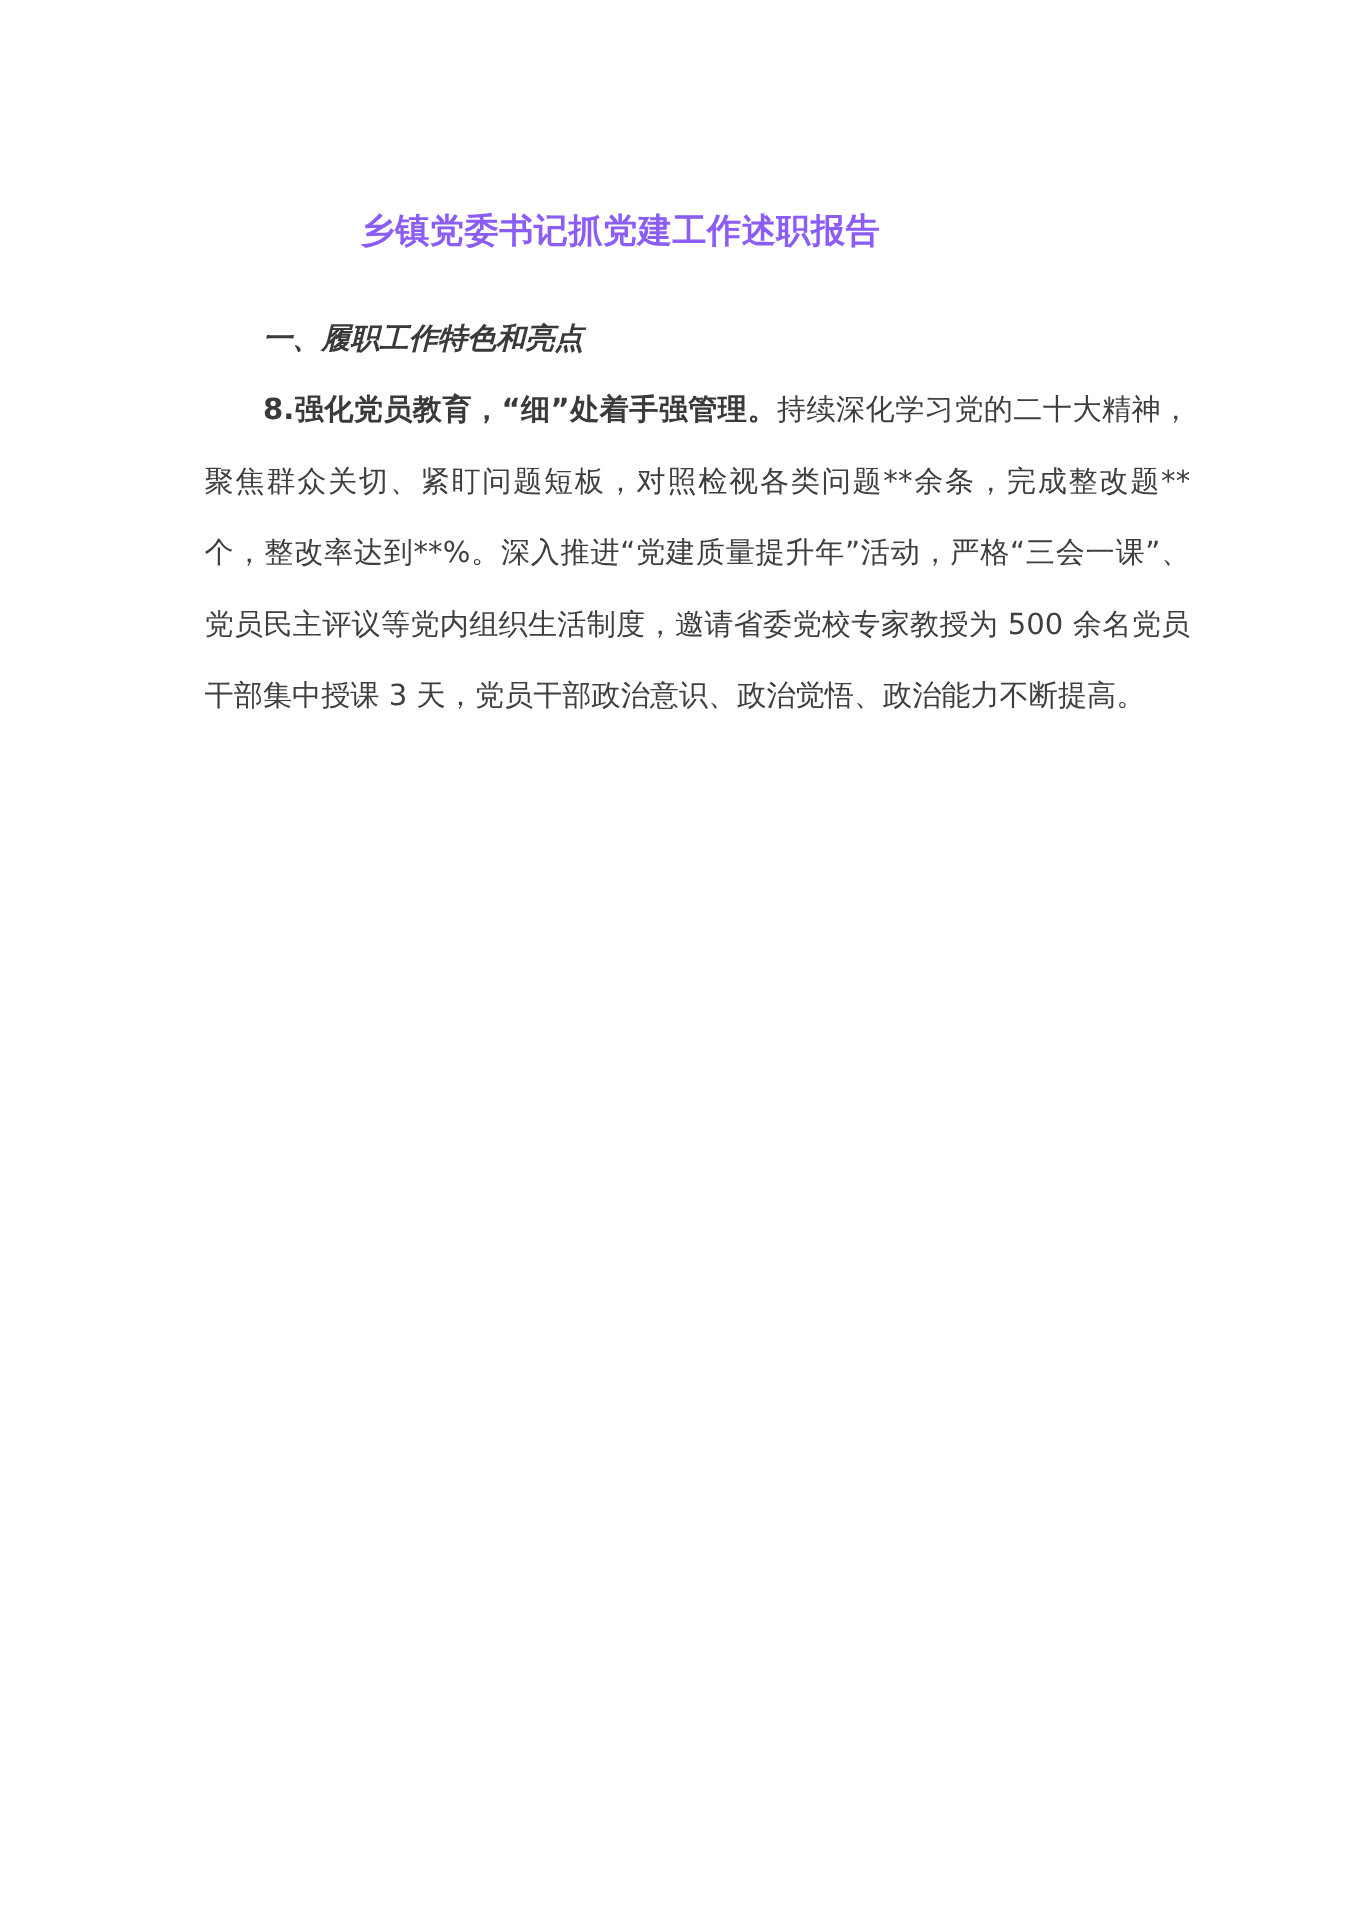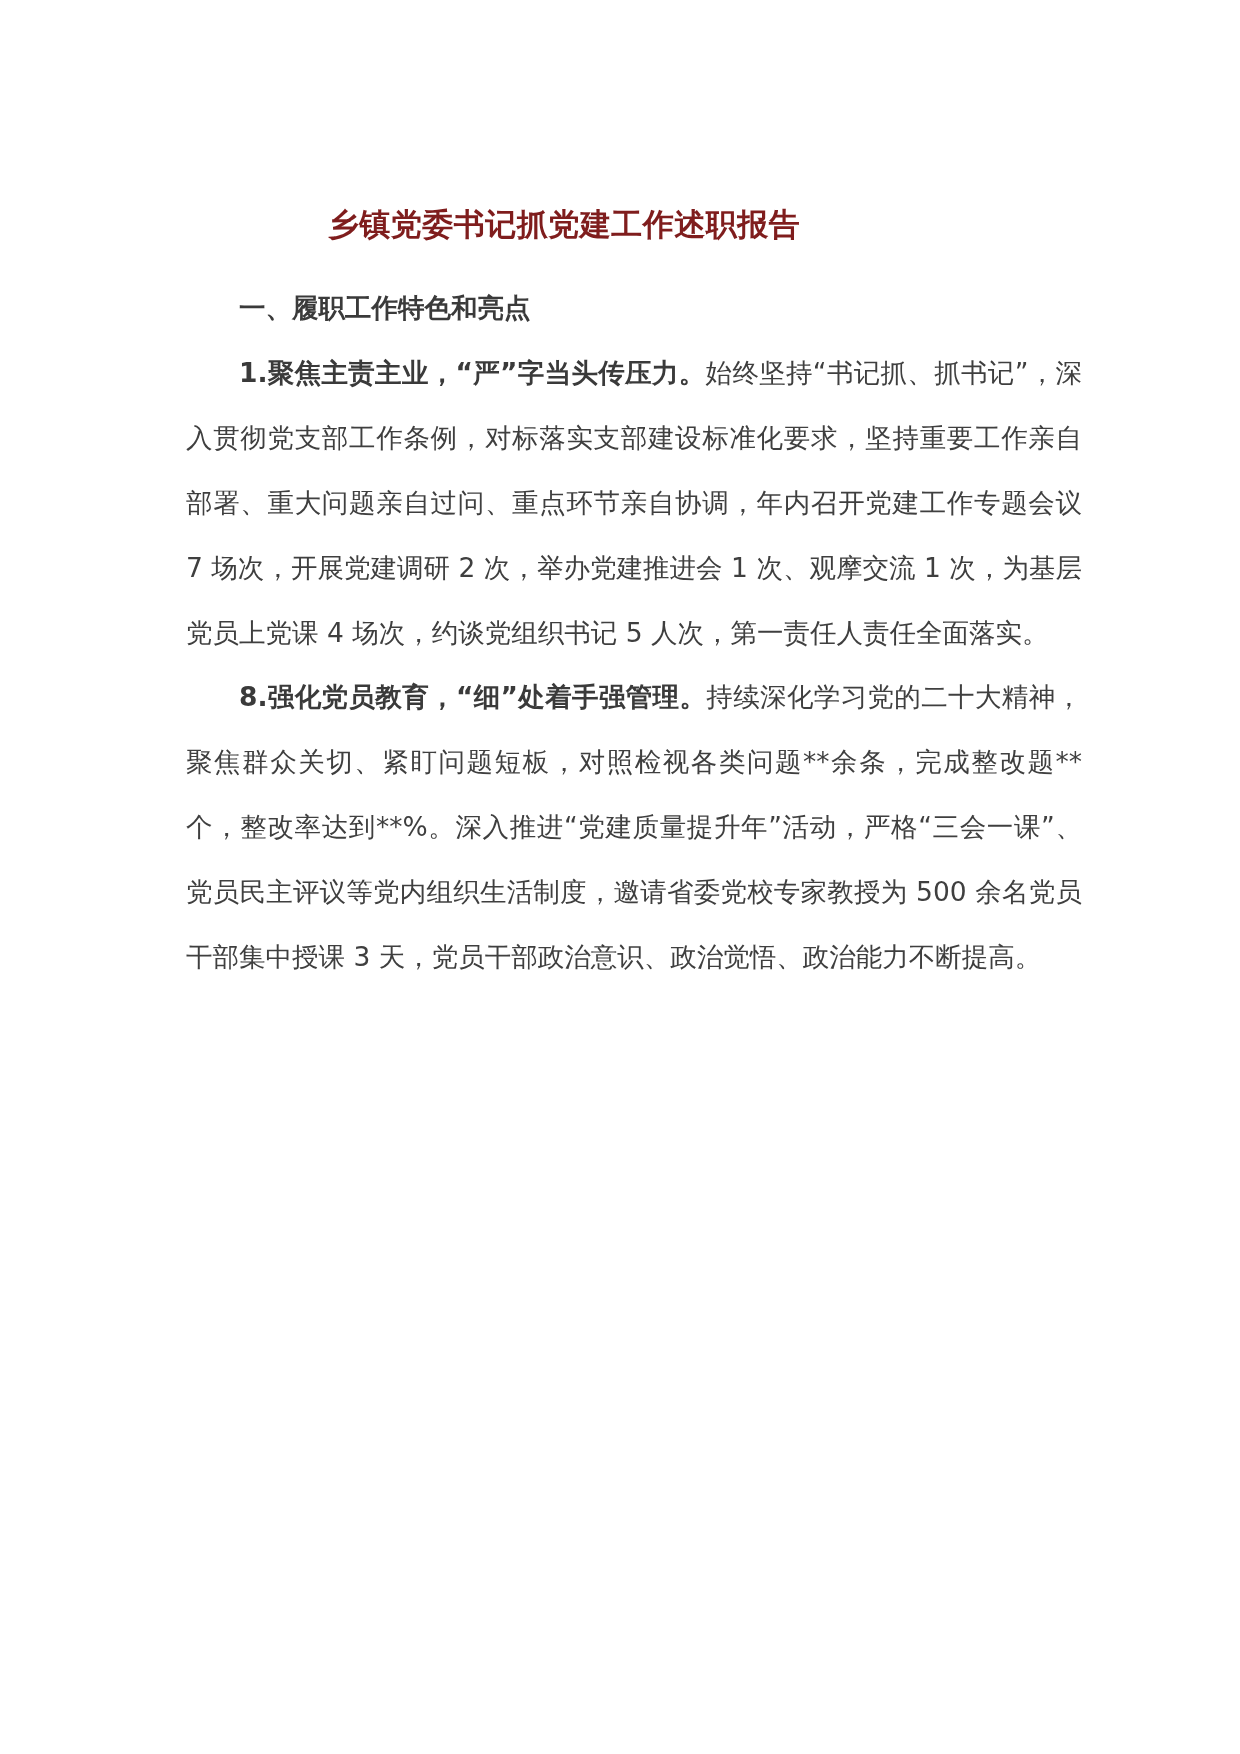--- a/index.html
+++ b/index.html
@@ -19,26 +19,26 @@
       position: absolute;
       left: 0;
       top: 0;
       width: 1240px;
       height: 1754px;
       background: #ffffff;
     }
     .title {
       position: absolute;
       left: 0;
-      top: 202px;
+      top: 188px;
       width: 1128px;
       text-align: center;
       font-size: 31px;
       font-weight: bold;
-      color: #7f1d1d;
+      color: #8b5cf6;
       letter-spacing: 0.5px;
       line-height: 44px;
       margin: 0;
     }
     .body-text {
       position: absolute;
       left: 186px;
       top: 276px;
       width: 896px;
       font-size: 26.5px;
@@ -48,34 +48,34 @@
     }
     .para {
       margin: 0;
       text-indent: 53px;
     }
     .heading {
       margin: 0;
       text-indent: 53px;
       font-weight: bold;
       color: #3a3a3a;
+      font-style: italic;
     }
     .lead {
       font-weight: bold;
       color: #3a3a3a;
     }
   </style>
 </head>
 <body>
 
 <div class="page">
   <h1 class="title">乡镇党委书记抓党建工作述职报告</h1>
 
   <div class="body-text">
 
     <p class="heading">一、履职工作特色和亮点</p>
 
-    <p class="para"><span class="lead">1.聚焦主责主业，“严”字当头传压力。</span><span>始终坚持“书记抓、抓书记”，深入贯彻党支部工作条例，对标落实支部建设标准化要求，坚持重要工作亲自部署、重大问题亲自过问、重点环节亲自协调，年内召开党建工作专题会议 7 场次，开展党建调研 2 次，举办党建推进会 1 次、观摩交流 1 次，为基层党员上党课 4 场次，约谈党组织书记 5 人次，第一责任人责任全面落实。</span></p>
 
     <p class="para"><span class="lead">8.强化党员教育，“细”处着手强管理。</span><span>持续深化学习党的二十大精神，聚焦群众关切、紧盯问题短板，对照检视各类问题**余条，完成整改题**个，整改率达到**%。深入推进“党建质量提升年”活动，严格“三会一课”、党员民主评议等党内组织生活制度，邀请省委党校专家教授为 500 余名党员干部集中授课 3 天，党员干部政治意识、政治觉悟、政治能力不断提高。</span></p>
 
   </div>
 </div>
 
 </body></html>

